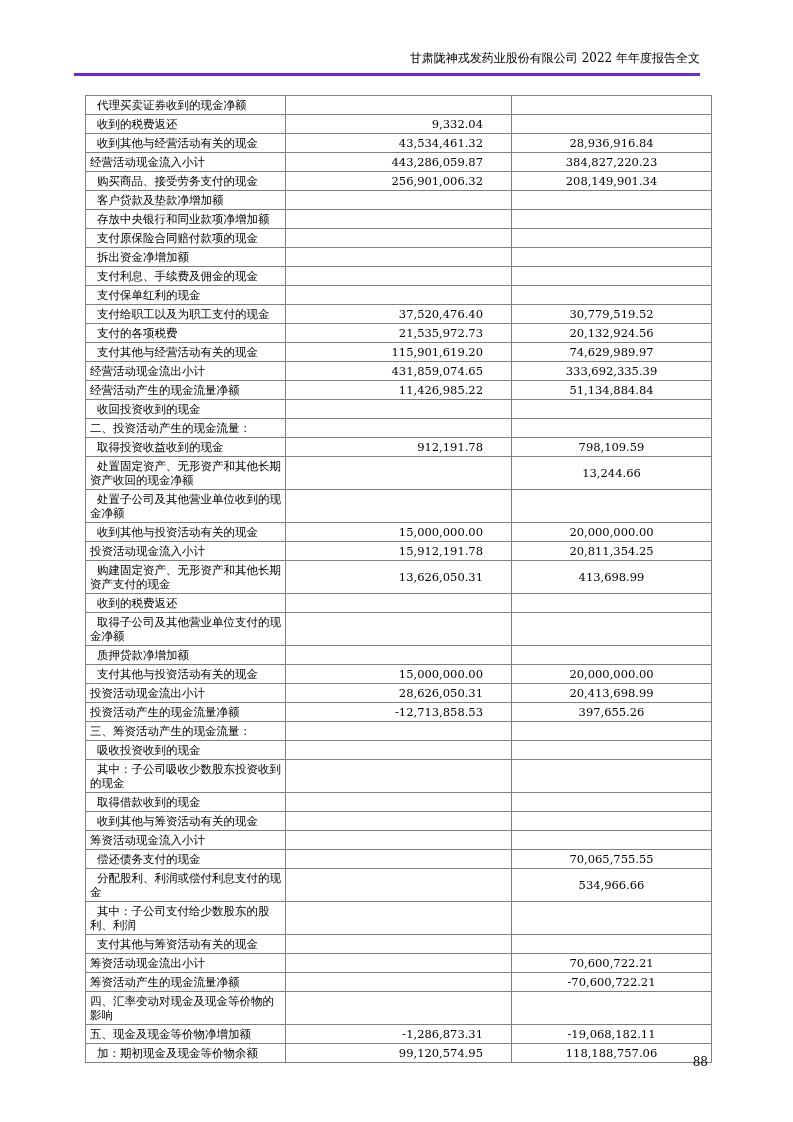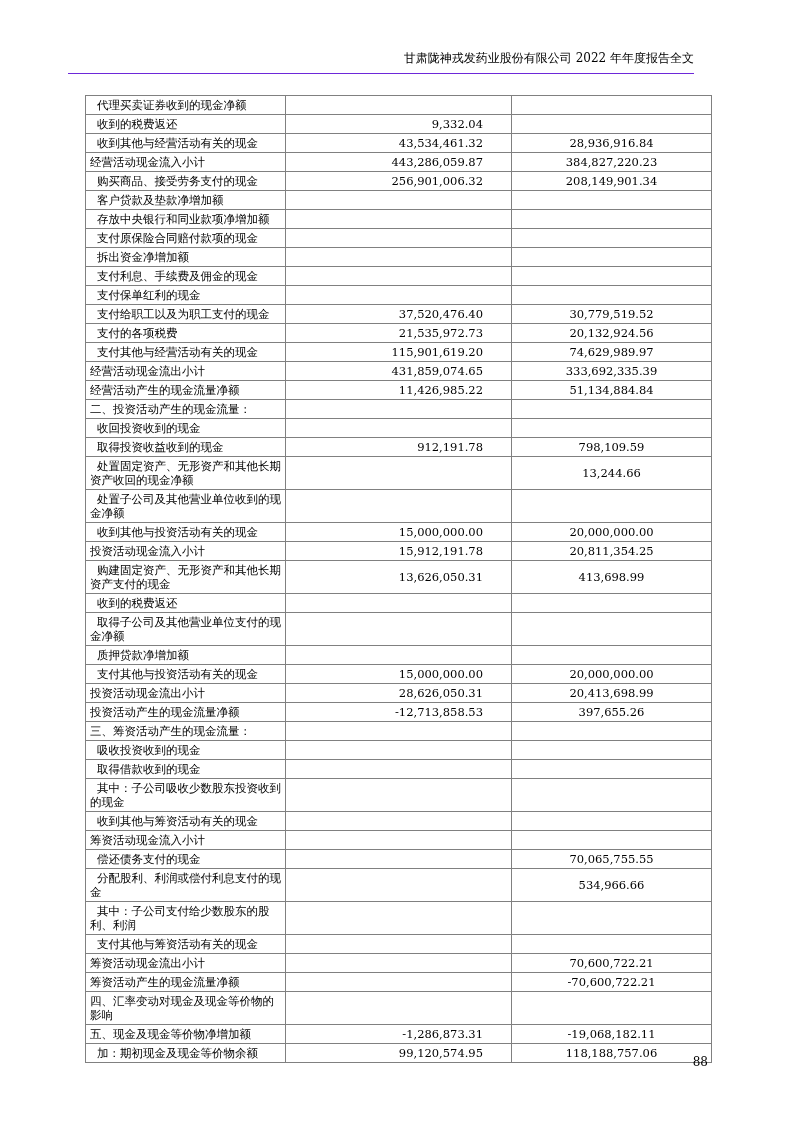--- a/index.html
+++ b/index.html
@@ -9,27 +9,27 @@
     width: 793px;
     height: 1122px;
     background: #ffffff;
     font-family: "DejaVu Serif", "Liberation Serif", serif;
     color: #000000;
     overflow: hidden;
   }
   .header {
     position: absolute;
     top: 50px;
-    left: 68px;
+    left: 74px;
     width: 626px;
     text-align: right;
     font-size: 12px;
     line-height: 16px;
     padding-bottom: 7px;
-    border-bottom: 1px solid #6d28d9;
+    border-bottom: 3px solid #6d28d9;
   }
   .cashflow {
     position: absolute;
     top: 95px;
     left: 85px;
     width: 626px;
     border-collapse: collapse;
     table-layout: fixed;
   }
   .cashflow td {
@@ -137,26 +137,26 @@
           <td class="label">经营活动现金流出小计</td>
           <td class="current">431,859,074.65</td>
           <td class="prior">333,692,335.39</td>
         </tr>
         <tr>
           <td class="label">经营活动产生的现金流量净额</td>
           <td class="current">11,426,985.22</td>
           <td class="prior">51,134,884.84</td>
         </tr>
         <tr>
+          <td class="label indent">收回投资收到的现金</td>
+          <td class="current"></td>
+          <td class="prior"></td>
+        </tr>
+        <tr>
           <td class="label">二、投资活动产生的现金流量：</td>
-          <td class="current"></td>
-          <td class="prior"></td>
-        </tr>
-        <tr>
-          <td class="label indent">收回投资收到的现金</td>
           <td class="current"></td>
           <td class="prior"></td>
         </tr>
         <tr>
           <td class="label indent">取得投资收益收到的现金</td>
           <td class="current">912,191.78</td>
           <td class="prior">798,109.59</td>
         </tr>
         <tr>
           <td class="label indent">处置固定资产、无形资产和其他长期资产收回的现金净额</td>
@@ -217,26 +217,26 @@
           <td class="label">三、筹资活动产生的现金流量：</td>
           <td class="current"></td>
           <td class="prior"></td>
         </tr>
         <tr>
           <td class="label indent">吸收投资收到的现金</td>
           <td class="current"></td>
           <td class="prior"></td>
         </tr>
         <tr>
+          <td class="label indent">其中：子公司吸收少数股东投资收到的现金</td>
+          <td class="current"></td>
+          <td class="prior"></td>
+        </tr>
+        <tr>
           <td class="label indent">取得借款收到的现金</td>
-          <td class="current"></td>
-          <td class="prior"></td>
-        </tr>
-        <tr>
-          <td class="label indent">其中：子公司吸收少数股东投资收到的现金</td>
           <td class="current"></td>
           <td class="prior"></td>
         </tr>
         <tr>
           <td class="label indent">收到其他与筹资活动有关的现金</td>
           <td class="current"></td>
           <td class="prior"></td>
         </tr>
         <tr>
           <td class="label">筹资活动现金流入小计</td>

